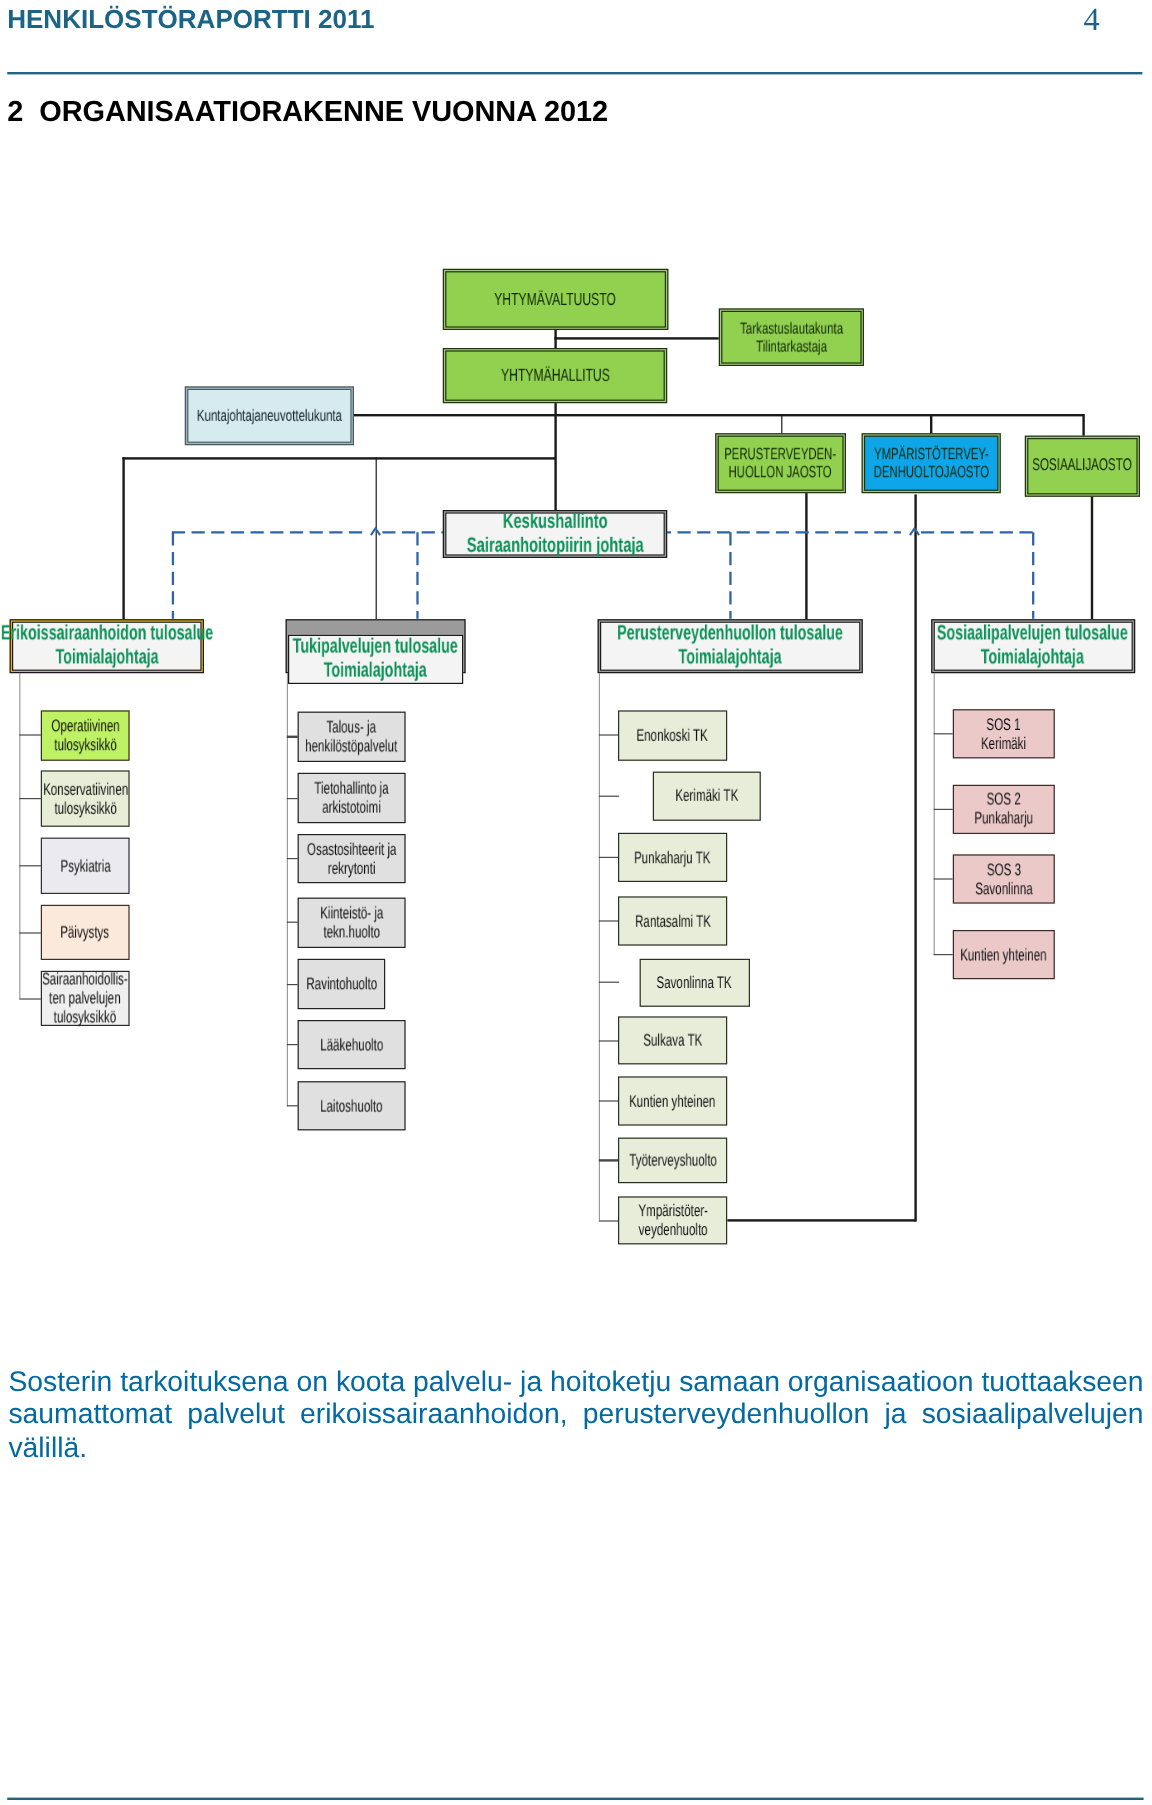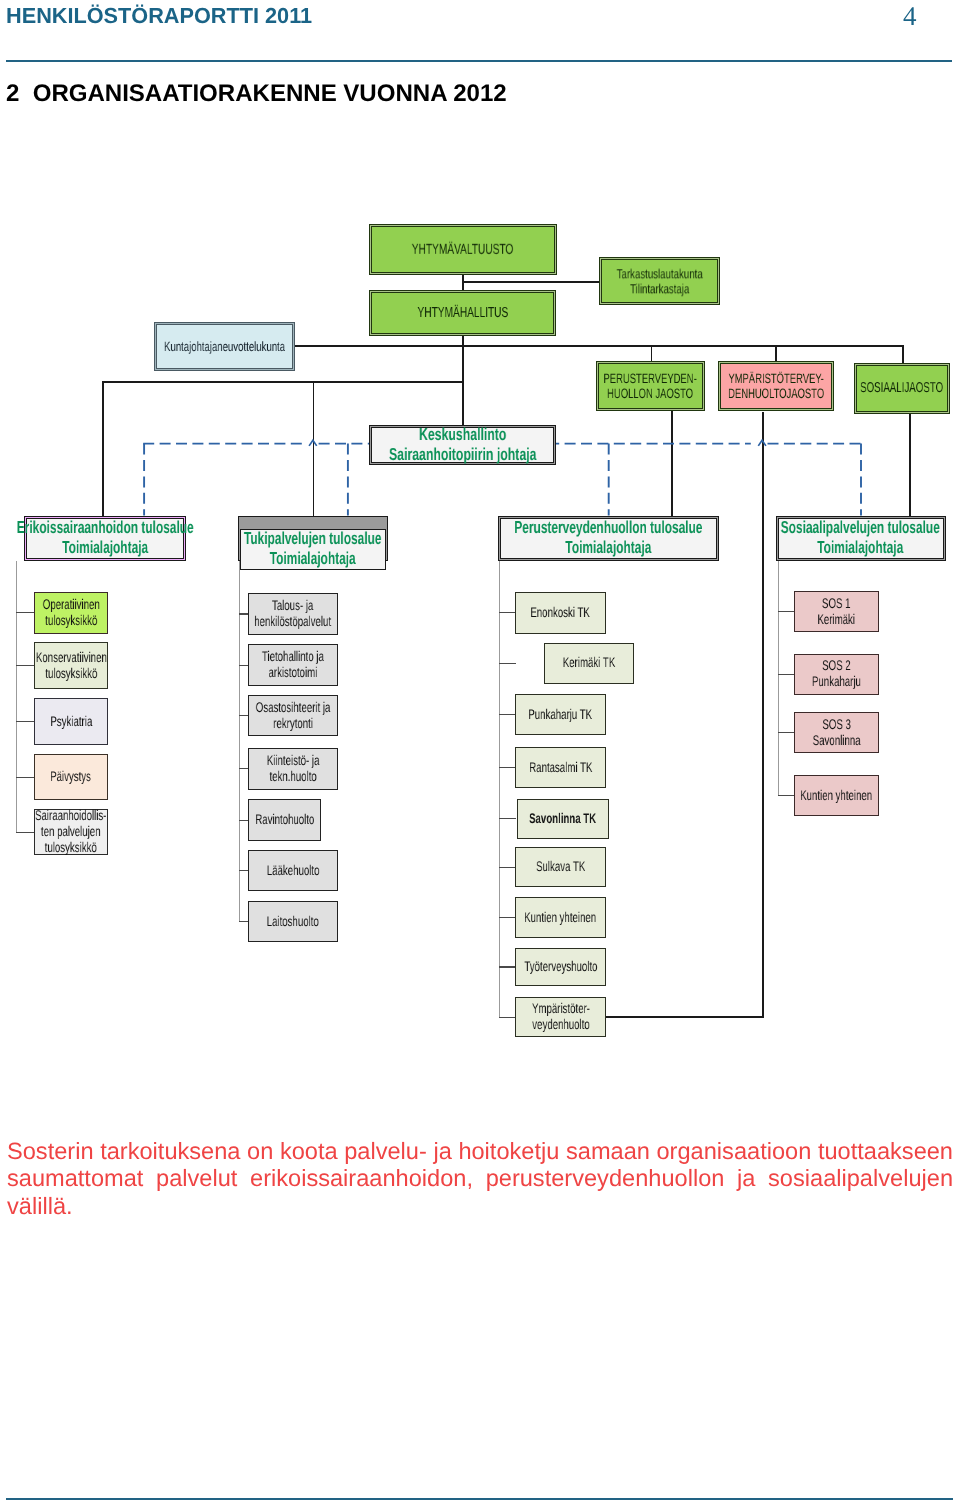--- a/index.html
+++ b/index.html
@@ -10,21 +10,21 @@
 #page{position:absolute;left:0;top:0;width:960px;height:1504px;background:#fff;}
 
 .hdr-title{will-change:transform;position:absolute;left:6.2px;top:3.2px;font-size:21.7px;font-weight:bold;
            color:#1b6487;white-space:nowrap;}
 .hdr-page{will-change:transform;position:absolute;left:902.6px;top:1.0px;font-size:27px;color:#1b6487;
           font-family:"Liberation Serif",serif;}
 .hdr-rule{position:absolute;left:6px;top:60px;width:946px;height:2px;background:#226384;}
 .ftr-rule{position:absolute;left:6.2px;top:1498px;width:947px;height:2px;background:#226384;}
 .sec-h{will-change:transform;position:absolute;left:6.2px;top:79.5px;font-size:24.1px;font-weight:bold;color:#000;
        white-space:nowrap;letter-spacing:-0.04px;}
-.para{will-change:transform;position:absolute;left:7.2px;top:1139.2px;width:946px;font-size:23.6px;color:#ef4444;
+.para{will-change:transform;position:absolute;left:7.2px;top:1139.2px;width:946px;font-size:23.6px;color:#0369a1;
       line-height:27.3px;text-align:justify;}
 
 .ln{position:absolute;background:#1a1a1a;}
 
 .bx{position:absolute;box-sizing:border-box;display:flex;align-items:center;
     justify-content:center;text-align:center;line-height:1.2;}
 .bx .t{display:block;white-space:pre;will-change:transform;}
 .bx3 .t{display:block;white-space:pre;will-change:transform;}
 
 
@@ -94,37 +94,37 @@
           <span class="t" style="font-size:13.4px;color:#13202a;line-height:1.2;transform:scaleX(0.716) translateY(0.0px);display:inline-block;"><span>Kuntajohtajaneuvottelukunta</span></span>
         </div>
       </div>
 <div class="bx3" style="left:595.6px;top:361.3px;width:109.4px;height:49.5px;border-color:#20360F;background:#a9c289;">
         <div class="inner" style="background:#92D050;border-color:#20360F;">
           <span class="t" style="font-size:13.6px;color:#102806;line-height:1.07;transform:scaleX(0.695) translateY(0.0px);display:inline-block;"><span>PERUSTERVEYDEN-
 HUOLLON JAOSTO</span></span>
         </div>
       </div>
 <div class="bx3" style="left:717.6px;top:361.3px;width:116.5px;height:49.5px;border-color:#20360F;background:#a9c289;">
-        <div class="inner" style="background:#fca5a5;border-color:#20360F;justify-content:center;">
+        <div class="inner" style="background:#0ea5e9;border-color:#20360F;justify-content:center;">
           <span class="t" style="font-size:13.6px;color:#102806;line-height:1.07;transform:scaleX(0.695) translateY(0.0px);display:inline-block;"><span>YMPÄRISTÖTERVEY-
 DENHUOLTOJAOSTO</span></span>
         </div>
       </div>
 <div class="bx3" style="left:853.8px;top:363.1px;width:96.2px;height:50.9px;border-color:#20360F;background:#a9c289;">
         <div class="inner" style="background:#92D050;border-color:#20360F;">
           <span class="t" style="font-size:14.2px;color:#102806;line-height:1.2;transform:scaleX(0.685) translateY(0.0px);display:inline-block;"><span>SOSIAALIJAOSTO</span></span>
         </div>
       </div>
 <div class="bx3" style="left:368.7px;top:424.6px;width:187.5px;height:40.2px;border-color:#1a1a1a;background:#9b9b9b;">
         <div class="inner" style="background:#F4F4F4;border-color:#1a1a1a;">
           <span class="t" style="font-size:17.3px;color:#0B9157;line-height:1.18;font-weight:bold;transform:scaleX(0.711) translateY(0.0px);display:inline-block;"><span>Keskushallinto
 Sairaanhoitopiirin johtaja</span></span>
         </div>
       </div>
-<div class="bx3" style="left:8.3px;top:515.5px;width:162px;height:45.0px;border-color:#1a1a1a;background:#f0abfc;margin-left:16px;">
+<div class="bx3" style="left:8.3px;top:515.5px;width:162px;height:45.0px;border-color:#1a1a1a;background:#eab308;">
         <div class="inner" style="background:#F4F4F4;border-color:#1a1a1a;">
           <span class="t" style="font-size:17.3px;color:#0B9157;line-height:1.152;font-weight:bold;transform:scaleX(0.69) translateY(0.0px);display:inline-block;"><span>Erikoissairaanhoidon tulosalue
 Toimialajohtaja</span></span>
         </div>
       </div>
 <div class="bx3" style="left:237.7px;top:515.5px;width:150.3px;height:45.0px;border-color:#1a1a1a;background:#9b9b9b;">
         <div class="inner" style="background:#F4F4F4;border-color:#1a1a1a;margin-top:11px;">
           <span class="t" style="font-size:17.3px;color:#0B9157;line-height:1.152;font-weight:bold;transform:scaleX(0.69) translateY(0.0px);display:inline-block;"><span>Tukipalvelujen tulosalue
 Toimialajohtaja</span></span>
         </div>
@@ -210,21 +210,21 @@
       </div>
 <div class="ln" style="left:499.2px;top:714.1px;width:16.500000000000057px;height:1.1px;background:#4a4a4a;"></div>
 <div class="bx" style="left:514.7px;top:694.4px;width:91.7px;height:40.4px;background:#E8EDDA;border:1.8px solid #2b2f22;">
         <span class="t" style="font-size:14px;color:#111;line-height:1.14;transform:scaleX(0.69) translateY(0.0px);display:inline-block;"><span>Punkaharju TK</span></span>
       </div>
 <div class="ln" style="left:499.2px;top:767.15px;width:16.500000000000057px;height:1.1px;background:#4a4a4a;"></div>
 <div class="bx" style="left:514.7px;top:746.8px;width:91.7px;height:41.7px;background:#E8EDDA;border:1.8px solid #2b2f22;">
         <span class="t" style="font-size:14px;color:#111;line-height:1.14;transform:scaleX(0.69) translateY(0.0px);display:inline-block;"><span>Rantasalmi TK</span></span>
       </div>
 <div class="ln" style="left:499.2px;top:818.2px;width:16.500000000000057px;height:1.1px;background:#4a4a4a;"></div>
-<div class="bx" style="left:517px;top:798.5px;width:91.7px;height:40.4px;background:#E8EDDA;border:1.8px solid #2b2f22;font-weight:bold;">
+<div class="bx" style="left:533px;top:798.5px;width:91.7px;height:40.4px;background:#E8EDDA;border:1.8px solid #2b2f22;">
         <span class="t" style="font-size:14px;color:#111;line-height:1.14;transform:scaleX(0.69) translateY(0.0px);display:inline-block;"><span>Savonlinna TK</span></span>
       </div>
 <div class="ln" style="left:499.2px;top:866.8px;width:16.500000000000057px;height:1.1px;background:#4a4a4a;"></div>
 <div class="bx" style="left:514.7px;top:847.4px;width:91.7px;height:39.8px;background:#E8EDDA;border:1.8px solid #2b2f22;">
         <span class="t" style="font-size:14px;color:#111;line-height:1.14;transform:scaleX(0.69) translateY(0.0px);display:inline-block;"><span>Sulkava TK</span></span>
       </div>
 <div class="ln" style="left:499.2px;top:917.1px;width:16.500000000000057px;height:1.1px;background:#4a4a4a;"></div>
 <div class="bx" style="left:514.7px;top:896.9px;width:91.7px;height:41.4px;background:#E8EDDA;border:1.8px solid #2b2f22;">
         <span class="t" style="font-size:14px;color:#111;line-height:1.14;transform:scaleX(0.69) translateY(0.0px);display:inline-block;"><span>Kuntien yhteinen</span></span>
       </div>

